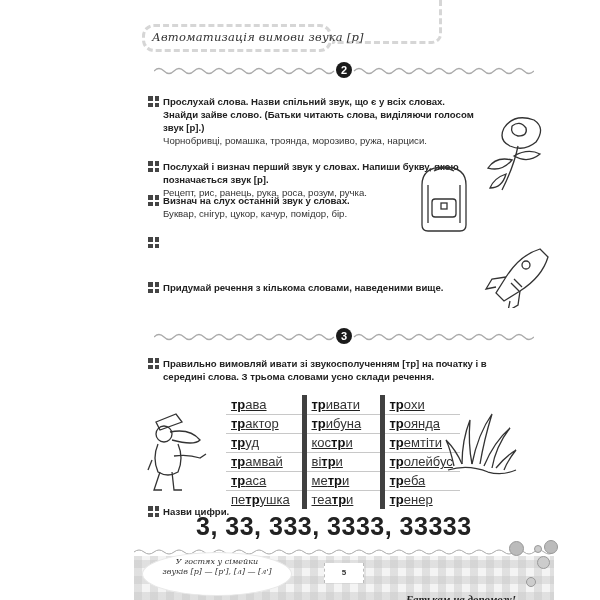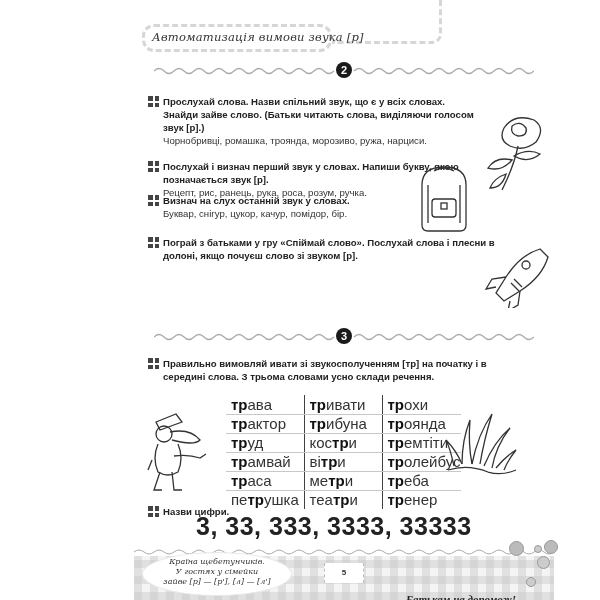--- a/index.html
+++ b/index.html
@@ -39,25 +39,25 @@
   }
   .task .bullet::before, .task .bullet::after {
     content: ""; position: absolute; background: #fff;
   }
   .task .bullet::before { left: 4.5px; top: 0; width: 2px; height: 11px; }
   .task .bullet::after { left: 0; top: 4.5px; width: 11px; height: 2px; }
   .task .content { margin-left: 15px; }
   .task .instr { font-weight: bold; color: #222; }
   .task .words { color: #333; }
 
-  .tr-table { position: absolute; left: 182px; top: 395px; border-collapse: collapse; font-size: 15px; }
+  .tr-table { position: absolute; left: 182px; top: 395px; border-collapse: collapse; font-size: 13px; text-decoration: underline; }
   .tr-table td {
     width: 78px; height: 19px; padding-left: 5px; border-bottom: 1px solid #c8c8c8; color: #333;
   }
-  .tr-table td + td { border-left: 1px solid #404040; }
+  .tr-table td + td { border-left: 5px solid #404040; }
   .tr-table tr:last-child td { border-bottom: none; }
   .tr-table b { color: #111; }
 
   .digits {
     position: absolute; left: 152px; top: 512px; font-size: 25px; font-weight: bold; color: #222;
     letter-spacing: 0.5px;
   }
 
   
   .footer-band {
@@ -124,24 +124,29 @@
     <span class="bullet"></span>
     <div class="content">
       <div class="instr">Визнач на слух останній звук у словах.</div>
       <div class="words">Буквар, снігур, цукор, качур, помідор, бір.</div>
     </div>
   </div>
 
   <div class="task" style="top:236px; width:360px;">
     <span class="bullet"></span>
     <div class="content">
-      <div class="instr">Пограй з батьками у гру «Спіймай слово». Послухай слова і плесни в долоні, якщо почуєш слово зі звуком [р].</div>
-    </div>
-  </div>
-
+    </div>
+  </div>
+
+  <div class="task" style="top:281px; width:340px;">
+    <span class="bullet"></span>
+    <div class="content">
+      <div class="instr">Придумай речення з кількома словами, наведеними вище.</div>
+    </div>
+  </div>
 
   <svg style="position:absolute; left:440px; top:108px;" width="70" height="90">
     <g fill="none" stroke="#333" stroke-width="1.3">
       <path d="M20,20 q10,-15 30,-8 q12,8 2,22 q-12,10 -26,4 q-12,-6 -6,-18z"></path>
       <path d="M28,18 q8,-6 14,2 q2,8 -8,8 q-8,-2 -6,-10"></path>
       <path d="M34,38 q-4,20 -16,44"></path>
       <path d="M28,52 q-16,-4 -24,8 q14,4 24,-8z"></path>
       <path d="M30,48 q14,-8 26,-2 q-12,10 -26,2z"></path>
       <path d="M22,66 q-12,4 -16,14 q12,0 16,-14z"></path>
     </g>
@@ -246,23 +251,22 @@
     </div>
   </div>
   <div class="digits">3, 33, 333, 3333, 33333</div>
 
   <svg style="position:absolute; left:90px; top:548px;" width="420" height="8">
     <path d="M0,4 q5,-4 10,0 t10,0 t10,0 t10,0 t10,0 t10,0 t10,0 t10,0 t10,0 t10,0 t10,0 t10,0 t10,0 t10,0 t10,0 t10,0 t10,0 t10,0 t10,0 t10,0 t10,0 t10,0 t10,0 t10,0 t10,0 t10,0 t10,0 t10,0 t10,0 t10,0 t10,0 t10,0 t10,0 t10,0 t10,0 t10,0 t10,0 t10,0 t10,0 t10,0 t10,0 t10,0" fill="none" stroke="#aaa" stroke-width="1"></path>
   </svg>
   <div class="footer-band"></div>
   <div class="footer-oval"></div>
   <div class="footer-oval-text">
-    <div>Країна щебетунчиків.</div>
     <div>У гостях у сімейки</div>
-    <div>зайве [р] — [р'], [л] — [л']</div>
+    <div>звуків [р] — [р'], [л] — [л']</div>
   </div>
   <div class="page-num-box">5</div>
   <div class="footer-right-text">Батькам на допомогу!</div>
 
   <div class="button-deco" style="left:465px; top:541px; width:15px; height:15px;"></div>
   <div class="button-deco" style="left:490px; top:545px; width:8px; height:8px; background:#ccc;"></div>
   <div class="button-deco" style="left:500px; top:540px; width:14px; height:14px;"></div>
   <div class="button-deco" style="left:493px; top:556px; width:13px; height:13px; background:#ccc;"></div>
   <div class="button-deco" style="left:482px; top:577px; width:10px; height:10px; background:#ccc;"></div>
 </div>

